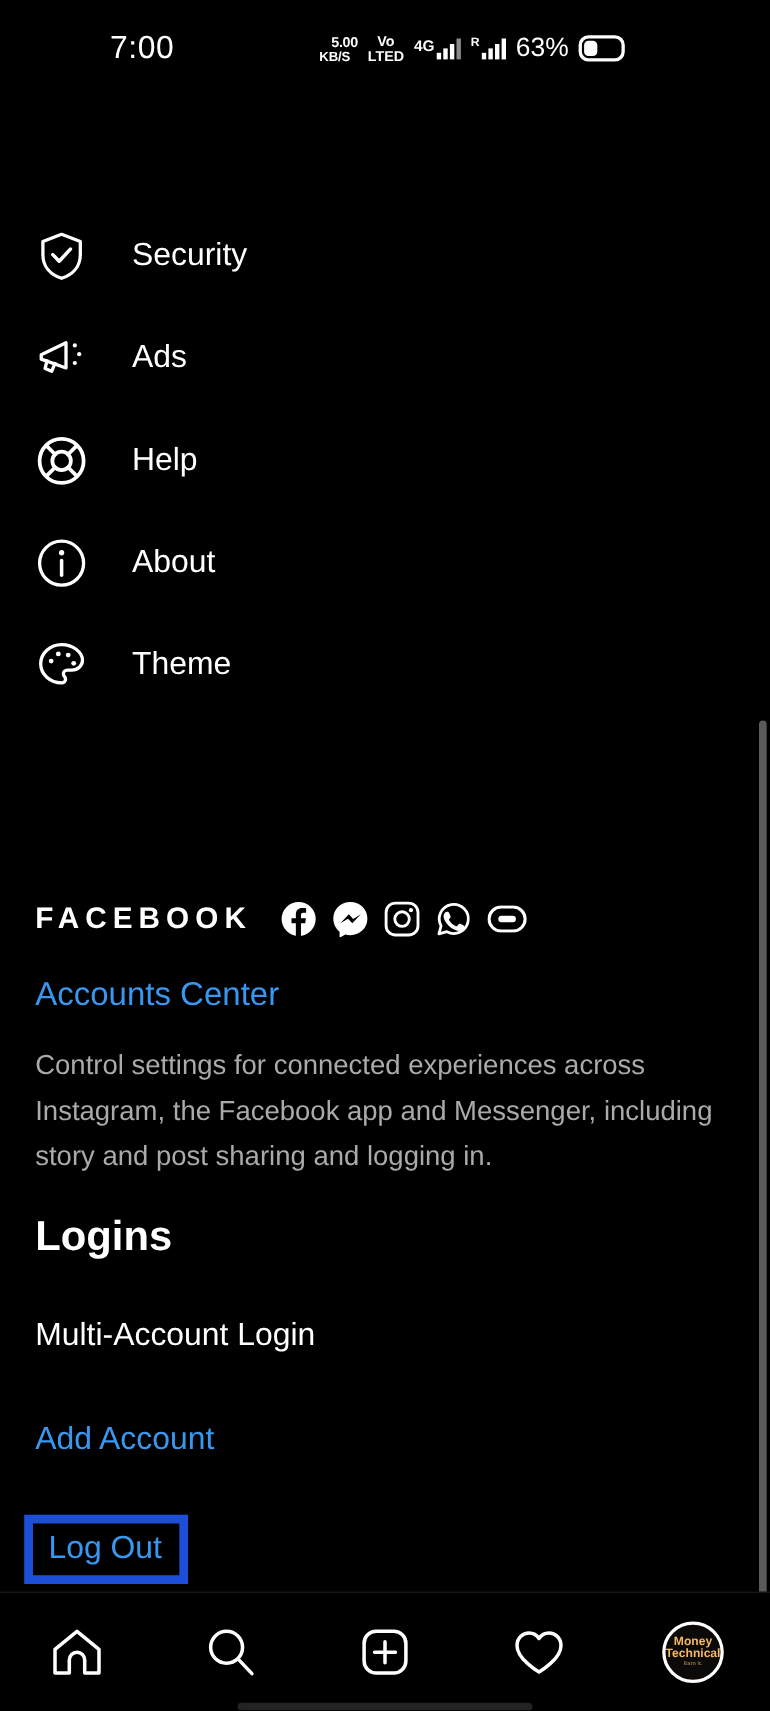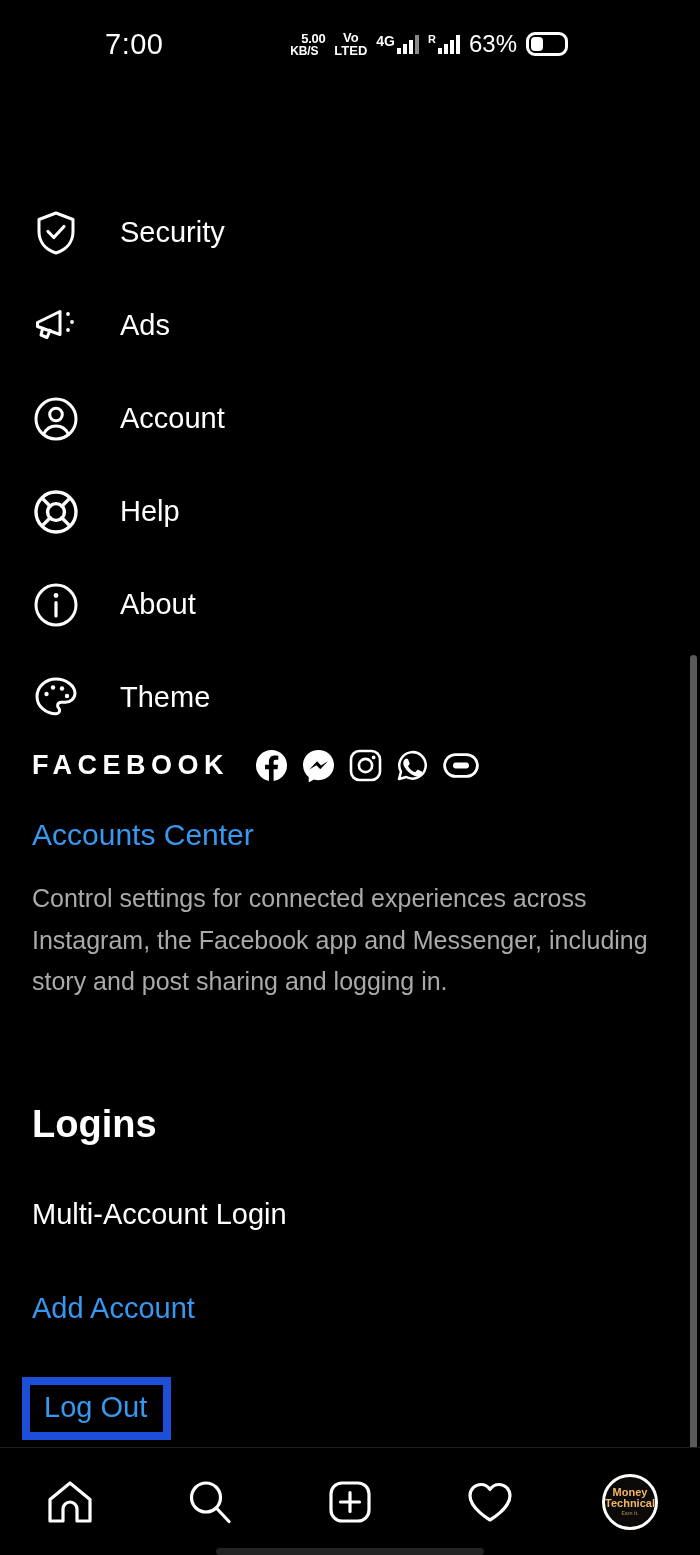--- a/index.html
+++ b/index.html
@@ -8,21 +8,21 @@
     background:#000;
     font-family:"Liberation Sans", sans-serif;
     overflow:hidden;
   }
   .screen { position:relative; width:700px; height:1555px; background:#000; color:#fff; }
 
   
   .status-bar {
     position:absolute; top:0; left:0; width:608px; height:88px;
     display:flex; align-items:center; justify-content:space-between;
-    padding:0 40px 0 5px;
+    padding:0 40px 0 0;
   }
   .status-time {
     font-size:29px; font-weight:400; color:#fff;
     margin-left:100px; letter-spacing:.5px;
   }
   .status-right { display:flex; align-items:center; gap:9px; }
   .net-speed { display:flex; flex-direction:column; align-items:center; line-height:1.0; }
   .net-speed .n1 { font-size:13px; font-weight:700; letter-spacing:-.3px;margin-left:18px;}
   .net-speed .n2 { font-size:12px; font-weight:700; letter-spacing:-.2px;}
   .volte { display:flex; flex-direction:column; align-items:center; line-height:1.0; }
@@ -53,21 +53,21 @@
 
   
   .menu { position:absolute; top:186px; left:0; width:700px;text-align:right; }
   .menu-item {
     display:flex; align-items:center; height:93px; padding-left:32px;
   }
   .menu-icon { width:48px; height:48px; display:flex; align-items:center; justify-content:center; flex:0 0 48px; }
   .menu-label { font-size:29px; font-weight:400; margin-left:40px; color:#fff; }
 
   
-  .fb-section { position:absolute; top:730px; left:0; width:700px; padding:0 32px; }
+  .fb-section { position:absolute; top:800px; left:0; width:700px; padding:0 32px; }
   .fb-row { display:flex; align-items:center; height:70px; }
   .fb-word {
     font-size:27px; font-weight:700; letter-spacing:5.5px; color:#fff;
   }
   .fb-icons { display:flex; align-items:center; gap:14px; margin-left:26px; }
   .fb-icons > span { display:flex; align-items:center; justify-content:center; }
 
   .accounts-center {
     font-size:30px; color:#3897F0; margin-top:18px; font-weight:400;
   }
@@ -179,30 +179,20 @@
           <path d="M4.5 18.5 L27 7.5 L27 30.5 L4.5 22.5 Z" stroke="#fff" stroke-width="3" stroke-linejoin="round"></path>
           <path d="M10 22.8 L8 31 L14 33.5 L17.5 25.2" stroke="#fff" stroke-width="3" stroke-linejoin="round"></path>
           <circle cx="35" cy="10" r="1.9" fill="#fff"></circle>
           <circle cx="39" cy="18" r="1.9" fill="#fff"></circle>
           <circle cx="35" cy="26" r="1.9" fill="#fff"></circle>
         </svg>
       </span>
       <span class="menu-label">Ads</span>
     </div>
 
-    <div class="menu-item">
-      <span class="menu-icon">
-        <svg width="46" height="46" viewBox="0 0 46 46" fill="none">
-          <circle cx="23" cy="23" r="20" stroke="#fff" stroke-width="3"></circle>
-          <circle cx="23" cy="18.5" r="6.3" stroke="#fff" stroke-width="3"></circle>
-          <path d="M10.5 38.5c2.6-5.8 7.2-8.5 12.5-8.5s9.9 2.7 12.5 8.5" stroke="#fff" stroke-width="3" stroke-linecap="round"></path>
-        </svg>
-      </span>
-      <span class="menu-label">Account</span>
-    </div>
 
     <div class="menu-item">
       <span class="menu-icon">
         <svg width="46" height="46" viewBox="0 0 46 46" fill="none">
           <circle cx="23" cy="23" r="20" stroke="#fff" stroke-width="3.4"></circle>
           <circle cx="23" cy="23" r="8.4" stroke="#fff" stroke-width="3.4"></circle>
           <path d="M9.6 9.6 L17.2 17.2 M36.4 9.6 L28.8 17.2 M9.6 36.4 L17.2 28.8 M36.4 36.4 L28.8 28.8" stroke="#fff" stroke-width="3.4" stroke-linecap="round"></path>
         </svg>
       </span>
       <span class="menu-label">Help</span>

